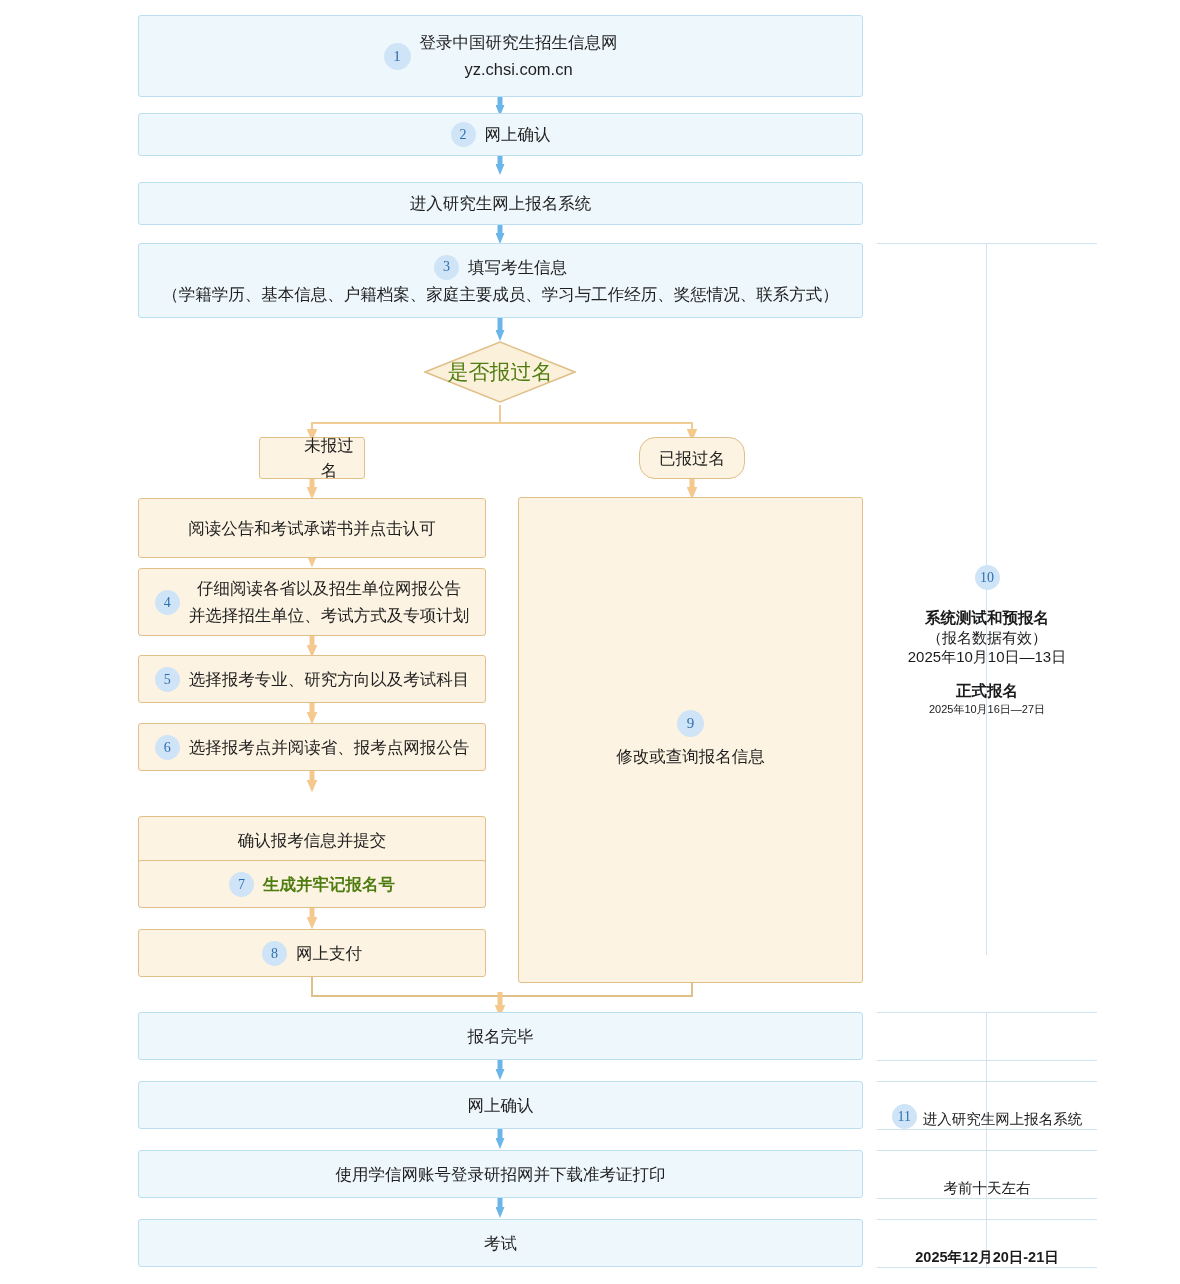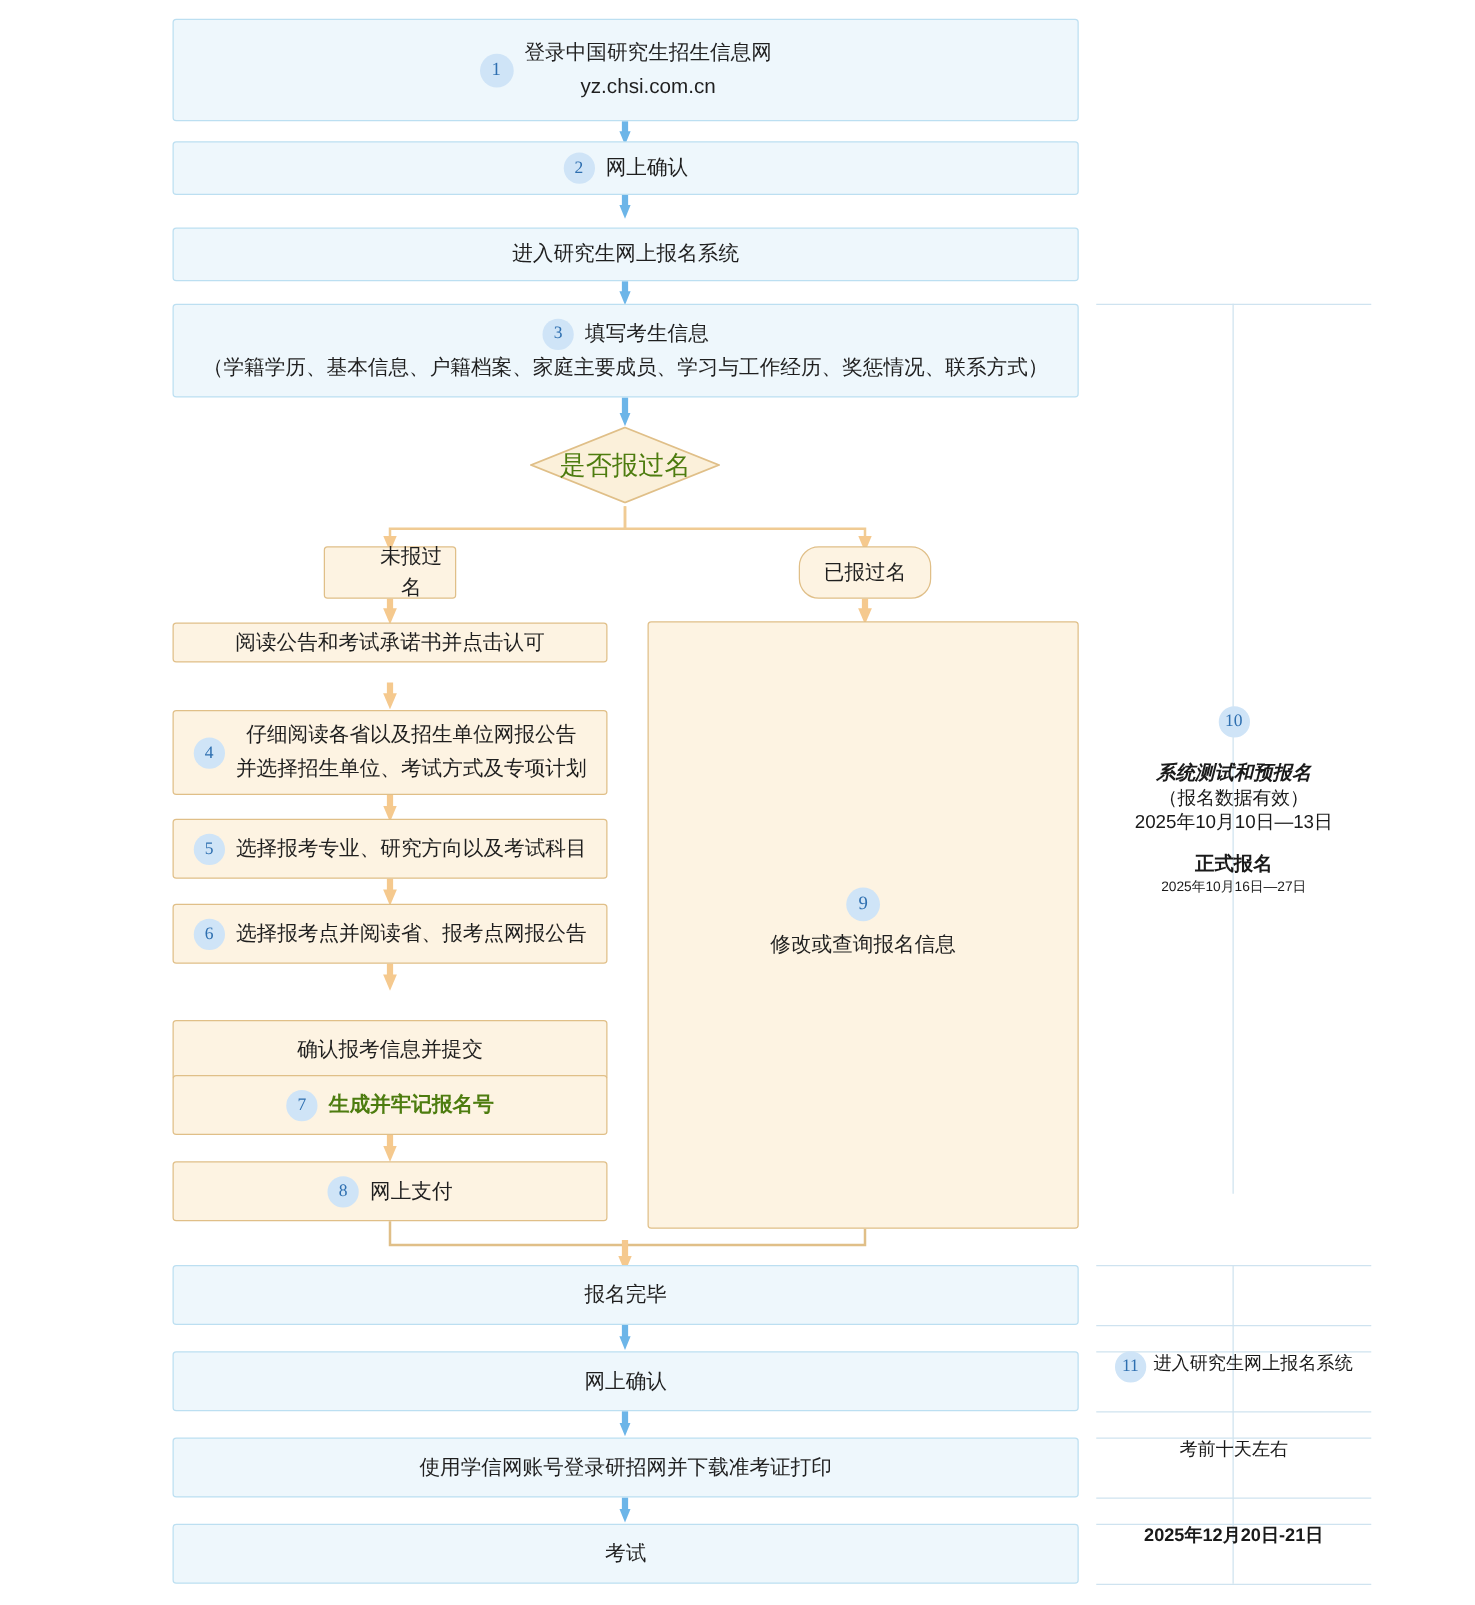--- a/index.html
+++ b/index.html
@@ -81,21 +81,21 @@
     color:#4d7c0f;
   }
   
   .conn{position:absolute;}
   
   .hline{position:absolute;height:1px;background:#cfe3f0;}
   .vline{position:absolute;width:1px;background:#cfe3f0;}
   .side-cell{
     position:absolute;
     display:flex;
-    align-items:flex-start;
+    align-items:flex-end;
     justify-content:center;
     text-align:center;
     font-size:14.5px;
     color:#1a1a1a;
   }
   .side-block{
     position:absolute;
     text-align:center;
     width:100%;
     left:0;
@@ -196,21 +196,21 @@
         <span>未报过名</span>
       </div>
   </div>
 
   <div class="node cream" style="left:639px;top:437px;width:106px;height:42px;border-radius:16px;">
     <div class="inner">
         <span>已报过名</span>
       </div>
   </div>
 
-  <div class="node cream" style="left:138px;top:498px;width:348px;height:32px;">
+  <div class="node cream" style="left:138px;top:498px;width:348px;height:60px;">
     <div class="inner">
       <span>阅读公告和考试承诺书并点击认可</span>
     </div>
   </div>
 
   <div class="node cream" style="left:138px;top:568px;width:348px;height:68px;">
     <div class="inner">
       <span class="badge sm">4</span>
       <span class="stack">
         <span>仔细阅读各省以及招生单位网报公告</span>
@@ -297,21 +297,21 @@
     <div class="hline" style="left:0;top:907px;width:220px;"></div>
     <div class="hline" style="left:0;top:955px;width:220px;"></div>
     <div class="hline" style="left:0;top:976px;width:220px;"></div>
     <div class="hline" style="left:0;top:1024px;width:220px;"></div>
 
     <div class="side-10" style="top:322px;">
       <span class="badge sm">10</span>
     </div>
 
     <div class="side-block" style="top:365px;">
-      <span class="ln b" style="font-size:15.5px;font-style:italic;">系统测试和预报名</span>
+      <span class="ln b" style="font-size:15.5px;">系统测试和预报名</span>
       <span class="ln" style="font-size:15px;">（报名数据有效）</span>
       <span class="ln" style="font-size:15px;">2025年10月10日—13日</span>
       <span class="ln sp"></span>
       <span class="ln b" style="font-size:15.5px;">正式报名</span>
       <span class="ln" style="font-size:11px;">2025年10月16日—27日</span>
     </div>
 
     <div class="side-cell" style="left:0;top:838px;width:220px;height:48px;">
       <span class="badge sm" style="margin-right:6px;">11</span>
       <span style="font-size:14.5px;white-space:nowrap;">进入研究生网上报名系统</span>

